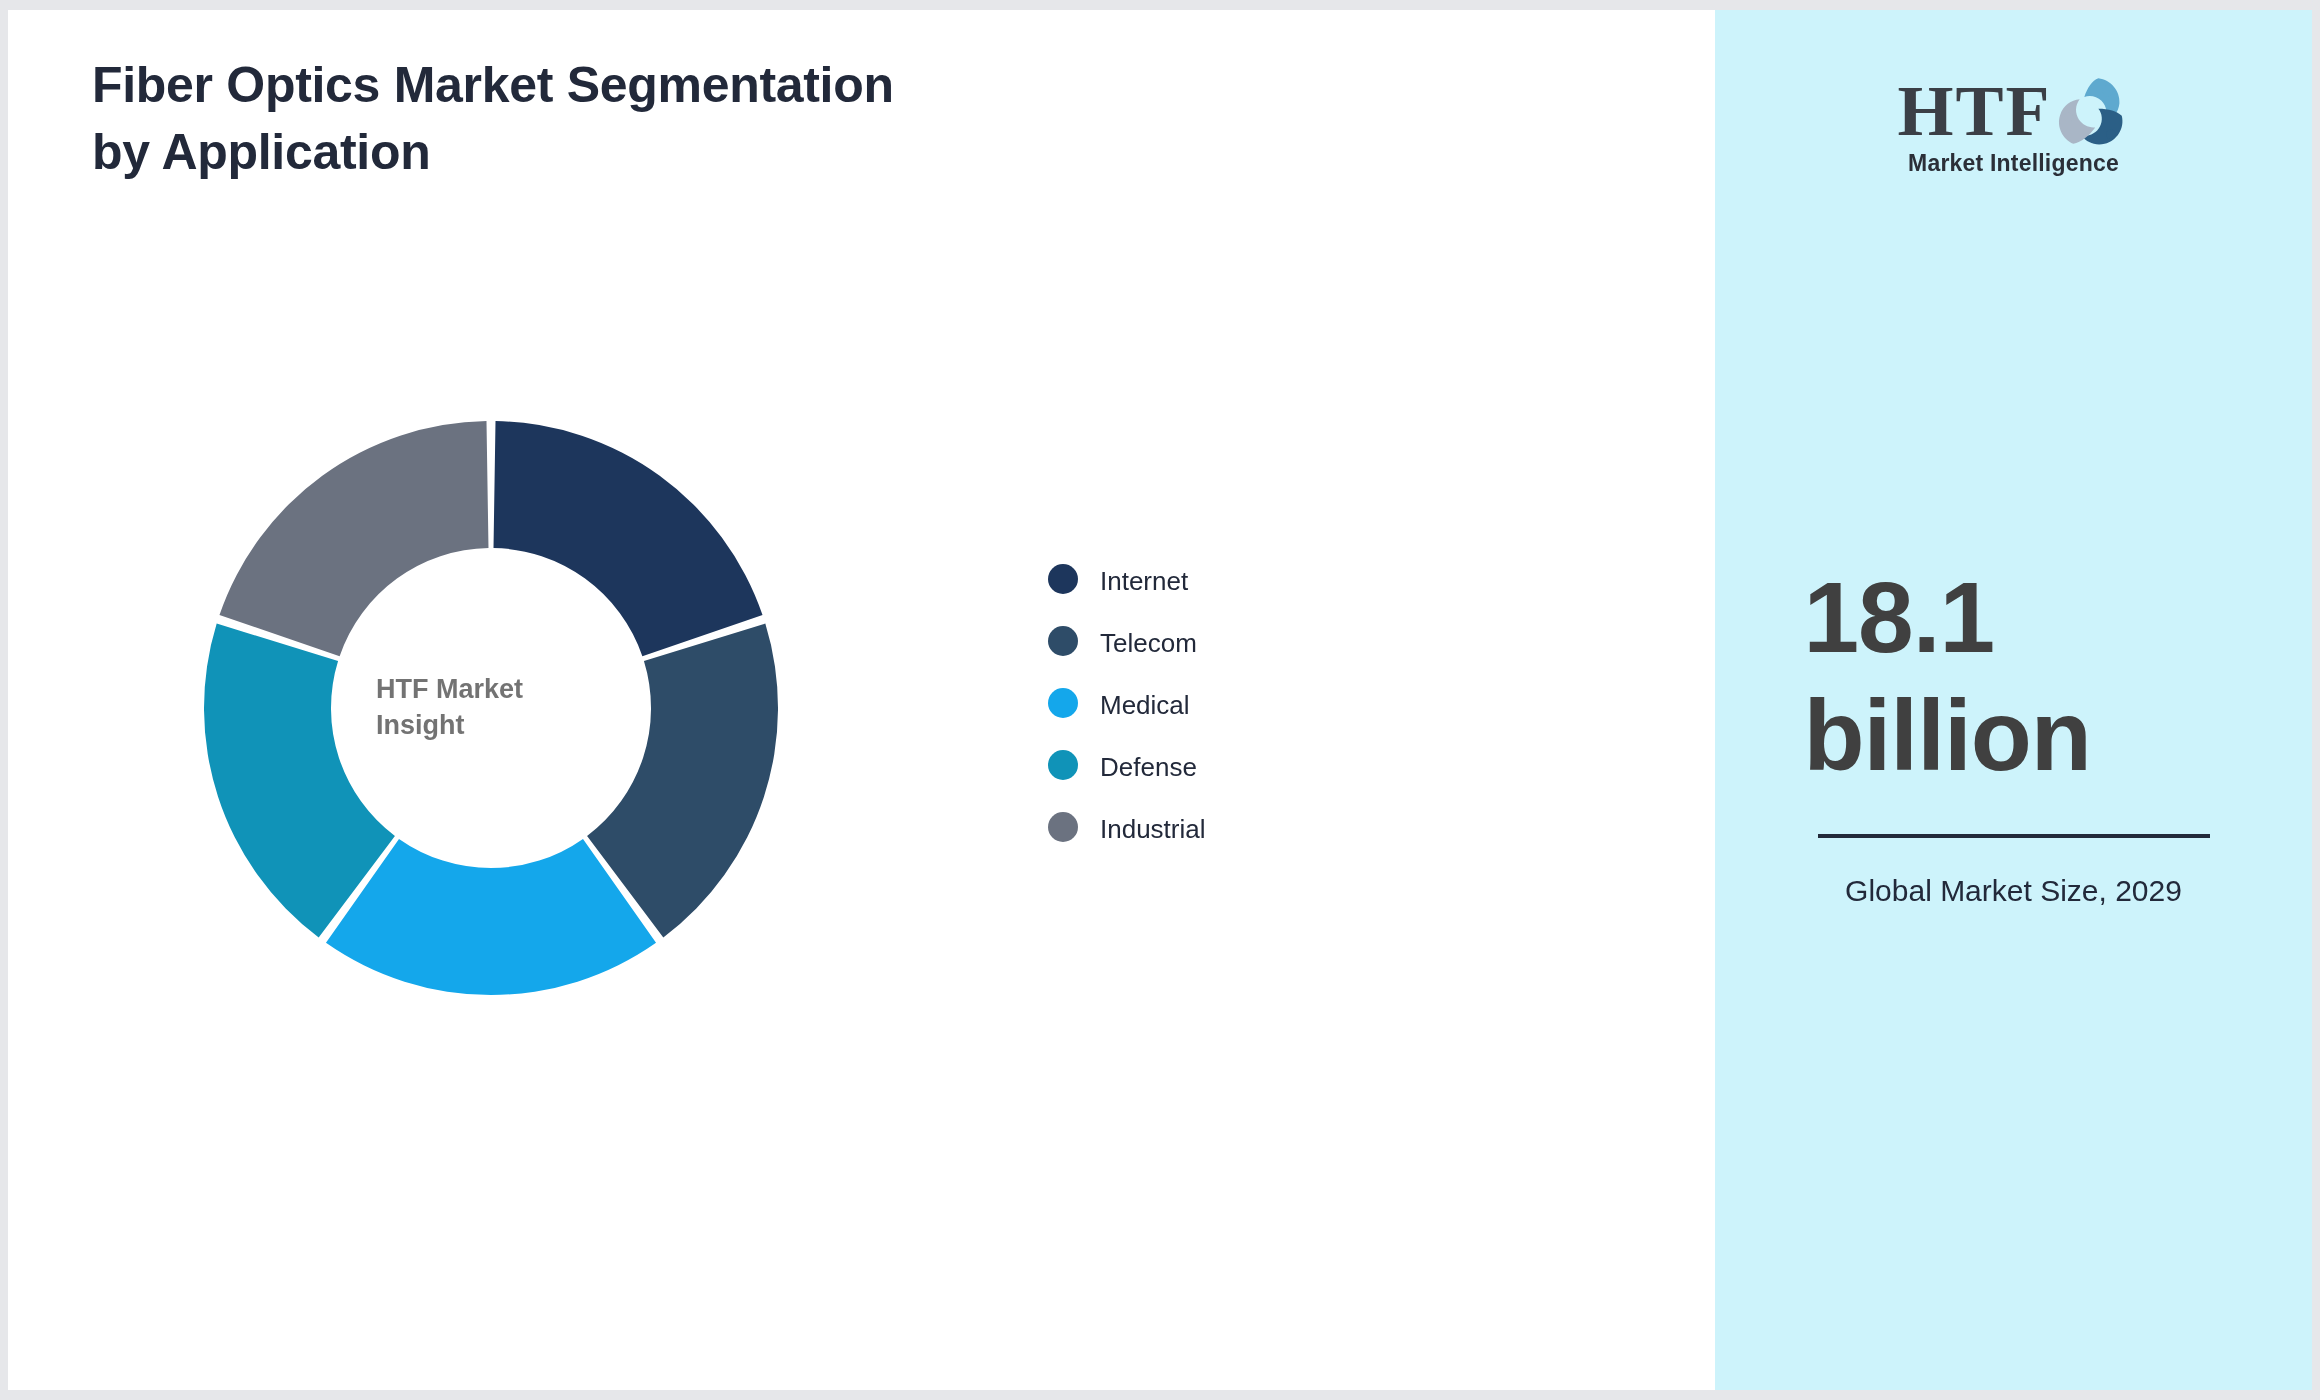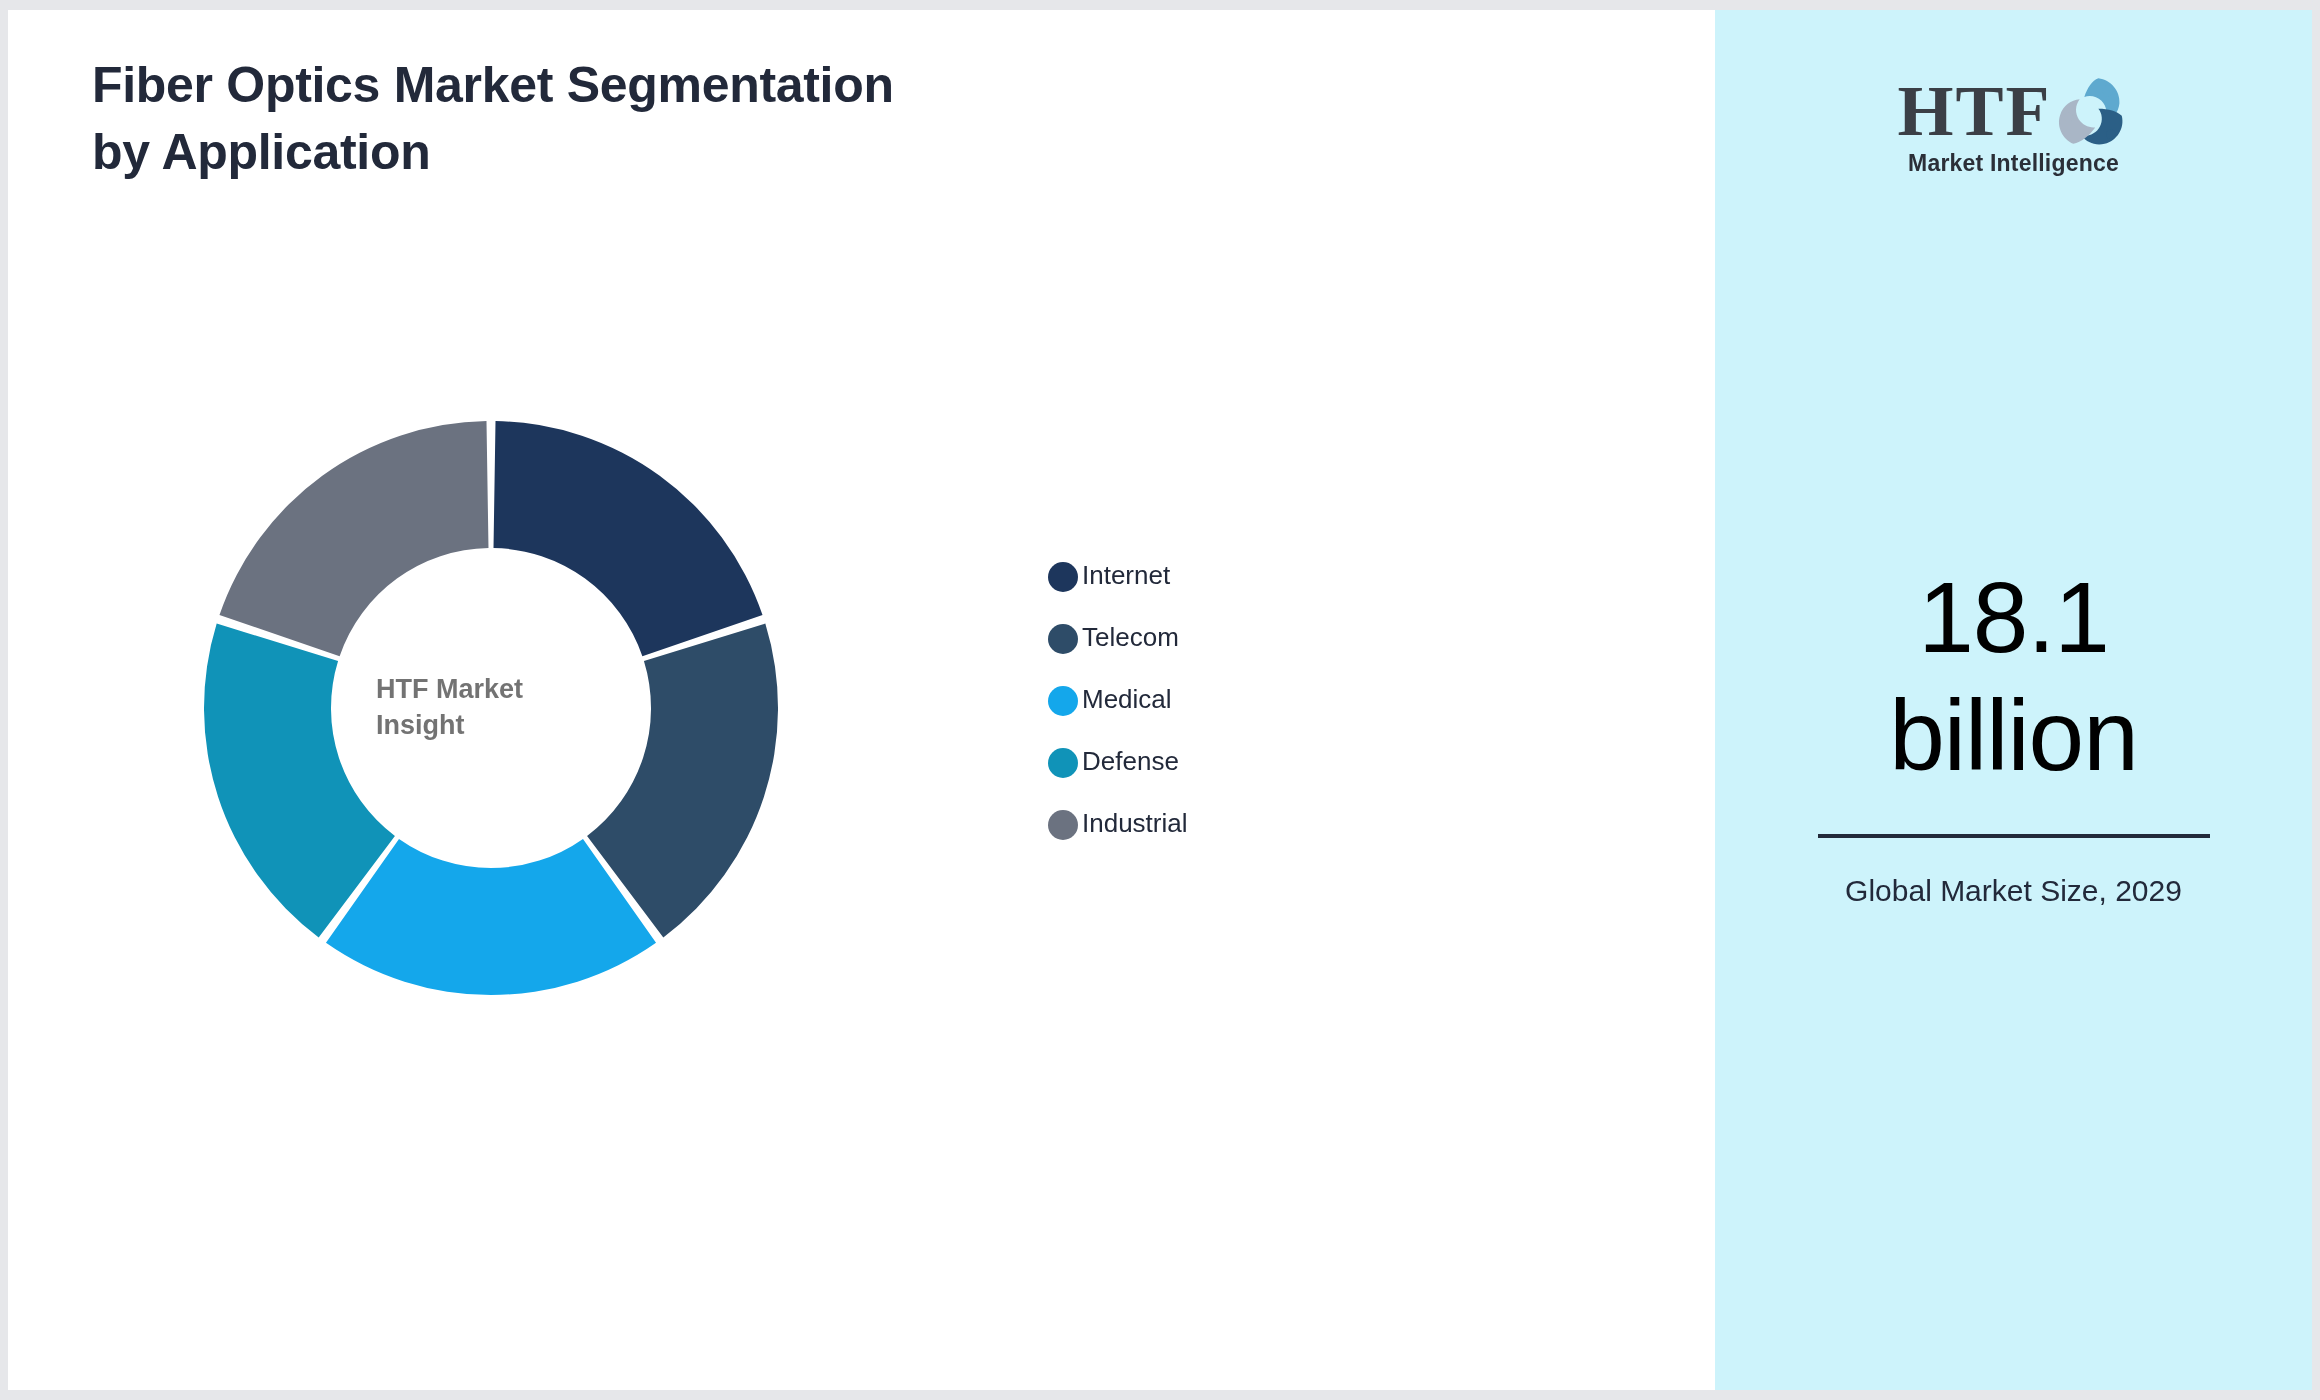--- a/index.html
+++ b/index.html
@@ -92,22 +92,22 @@
   .legend {
     position: absolute;
     left: 1040px;
     top: 552px;
     display: flex;
     flex-direction: column;
     gap: 30px;
   }
   .legend-item {
     display: flex;
-    align-items: flex-start;
-    gap: 4px;
+    align-items: flex-end;
+    gap: 22px;
     height: 32px;
   }
   .legend-swatch {
     width: 30px;
     height: 30px;
     border-radius: 50%;
     flex: 0 0 30px;
   }
   .legend-label {
     font-size: 26px;
@@ -161,24 +161,24 @@
     position: absolute;
     left: 0;
     top: 548px;
     width: 597px;
     display: flex;
     flex-direction: column;
     align-items: center;
   }
   .stat-value {
     font-size: 100px;
-    font-weight: normal;
-    color: #000000;
+    font-weight: bold;
+    color: #404040;
     line-height: 1.18;
-    text-align: center;
+    text-align: left;
     letter-spacing: -1px;
     max-width: 420px;
   }
   .stat-rule {
     width: 392px;
     height: 4px;
     background: #22293a;
     margin-top: 40px;
   }
   .stat-caption {

